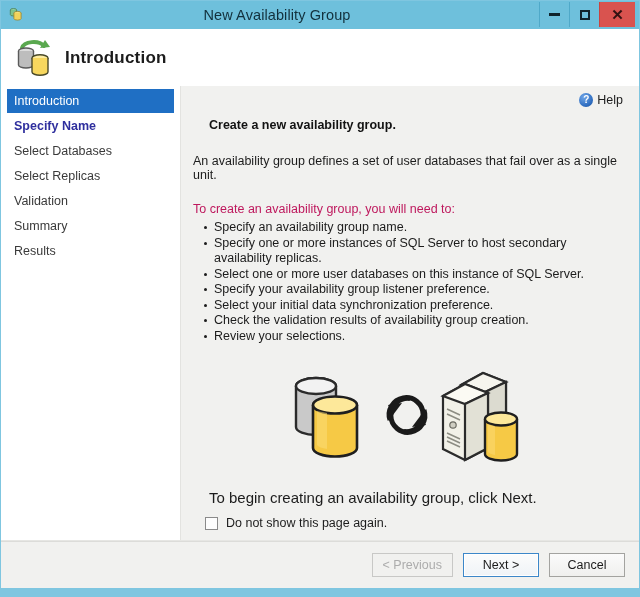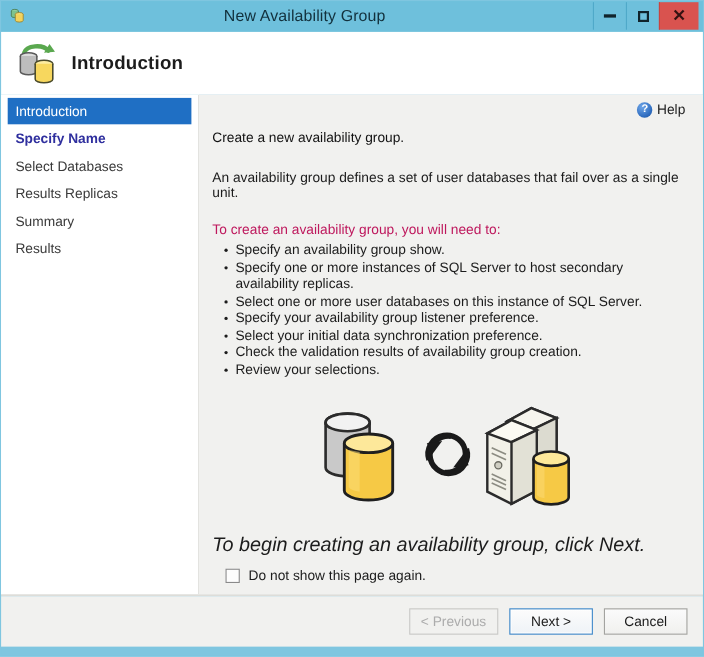--- a/index.html
+++ b/index.html
@@ -200,24 +200,24 @@
     color: #fff;
     font-size: 10px;
     font-weight: bold;
     line-height: 14px;
     text-align: center;
     display: inline-block;
   }
 
   .lead {
     font-size: 12.5px;
-    font-weight: normal;
+    font-weight: bold;
     color: #121212;
     margin-top: 6px;
-    margin-left: 2px;
+    margin-left: 18px;
   }
   .para {
     font-size: 12.5px;
     color: #1c1c1c;
     margin-top: 22px;
     margin-left: 2px;
   }
   .intro-line {
     font-size: 12.5px;
     color: #be185d;
@@ -252,25 +252,24 @@
     flex: 1 1 auto;
     display: flex;
     align-items: center;
     justify-content: center;
     min-height: 0;
   }
   .illustration svg { display: block; }
 
   
   .footer-text {
-    font-size: 18px;
-    color: #1c1c1c;
-    margin-left: 2px;
+    font-size: 15px;
+    color: #1c1c1c;
+    margin-left: 18px;
     margin-bottom: 10px;
-    font-style: italic;
   }
   .checkrow {
     display: flex;
     align-items: center;
     margin-left: 14px;
     margin-bottom: 10px;
     cursor: default;
   }
   .checkbox {
     width: 13px;
@@ -379,40 +378,41 @@
     </span>
     <div class="header-title">Introduction</div>
   </div>
 
   <div class="body">
 
     <nav class="sidebar">
       <div class="nav-item active">Introduction</div>
       <div class="nav-item link">Specify Name</div>
       <div class="nav-item">Select Databases</div>
-      <div class="nav-item">Results Replicas</div>
+      <div class="nav-item">Select Replicas</div>
+      <div class="nav-item">Validation</div>
       <div class="nav-item">Summary</div>
       <div class="nav-item">Results</div>
     </nav>
 
     <section class="content">
 
       <div class="help-row">
         <span class="help-link">
           <span class="help-icon">?</span>
           <span>Help</span>
         </span>
       </div>
 
       <div class="lead">Create a new availability group.</div>
       <div class="para">An availability group defines a set of user databases that fail over as a single unit.</div>
       <div class="intro-line">To create an availability group, you will need to:</div>
 
       <ul class="steps">
-        <li>Specify an availability group show.</li>
+        <li>Specify an availability group name.</li>
         <li>Specify one or more instances of SQL Server to host secondary availability replicas.</li>
         <li>Select one or more user databases on this instance of SQL Server.</li>
         <li>Specify your availability group listener preference.</li>
         <li>Select your initial data synchronization preference.</li>
         <li>Check the validation results of availability group creation.</li>
         <li>Review your selections.</li>
       </ul>
 
       <div class="illustration">
         <svg width="250" height="108" viewBox="0 0 250 108">

